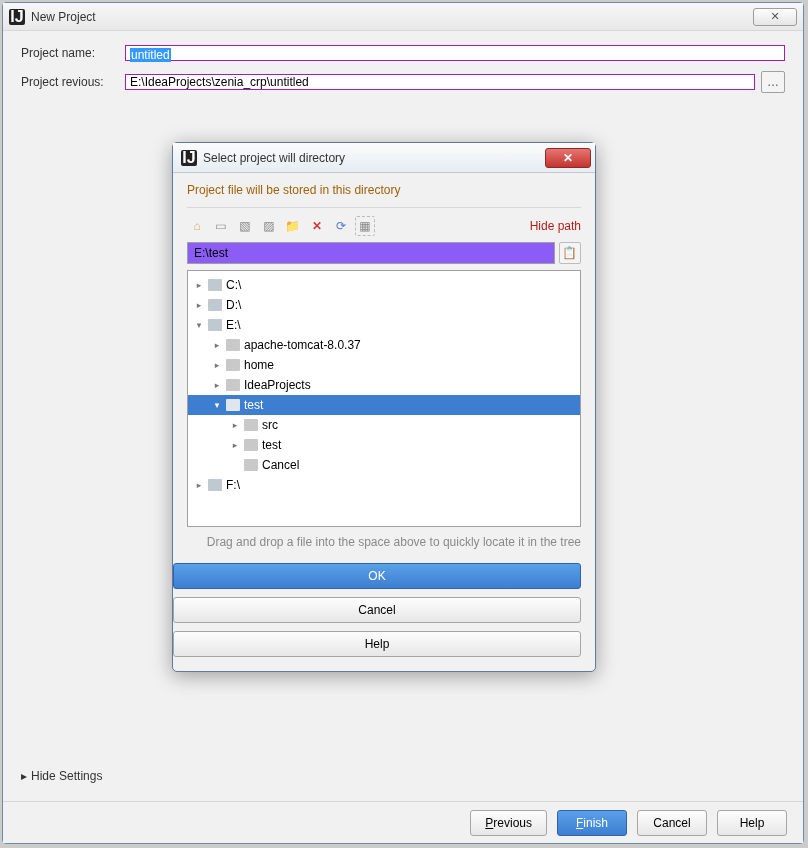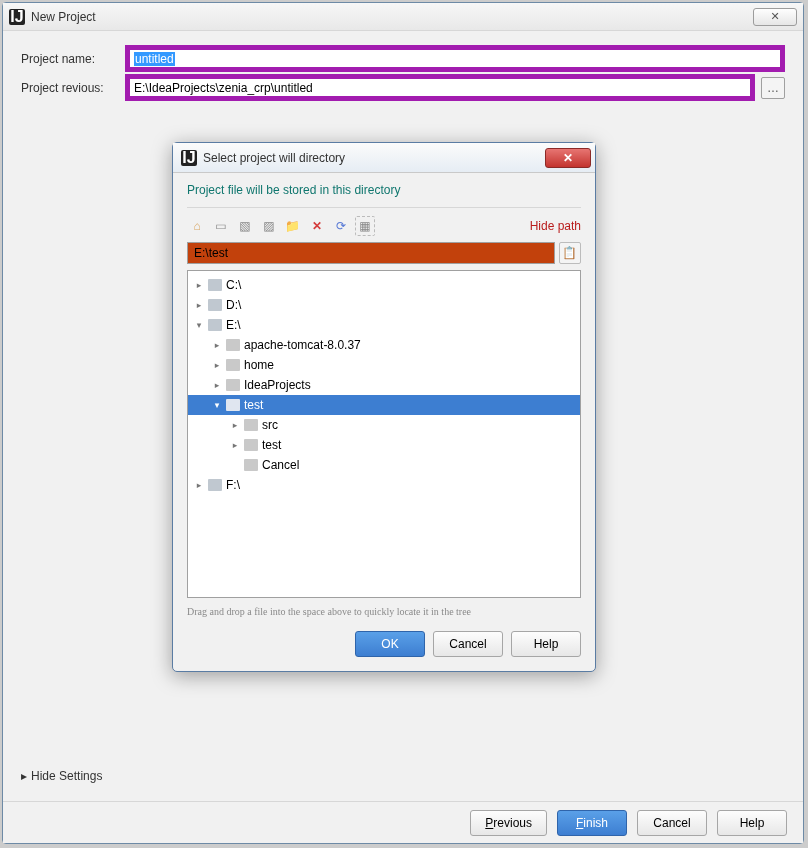--- a/index.html
+++ b/index.html
@@ -52,26 +52,26 @@
     color: #555;
     font-size: 11px;
   }
   .win-body {
     flex: 1;
     padding: 14px 18px 8px 18px;
     display: flex;
     flex-direction: column;
     position: relative;
   }
-  .row { display: flex; align-items: center; margin-bottom: 2px; }
+  .row { display: flex; align-items: center; margin-bottom: 10px; }
   .row-label { width: 104px; color: #333; }
   .row-input {
     flex: 1;
-    height: 27px;
-    border: 5px solid #a21caf;
+    height: 16px;
+    border: 1px solid #a21caf;
     background: #fff;
     padding: 2px 4px;
     font: inherit;
   }
   .row-input.sel { background: #fff; }
   .row-input.sel::selection { background: #3399ff; color:#fff;}
   .selected-text {
     background: #3399ff; color: #fff; padding: 0 1px;
   }
   .browse-btn {
@@ -135,40 +135,40 @@
     width: 46px; height: 20px;
     background: linear-gradient(#e77572,#c3342f);
     border: 1px solid #8b2a27;
     border-radius: 3px;
     color:#fff;
     display:flex;align-items:center;justify-content:center;
     font-weight:bold;
     font-size: 12px;
   }
   .modal-body { padding: 10px 14px 4px 14px; flex:1; display:flex; flex-direction:column; }
-  .modal-desc { color:#0f766e; margin-bottom:8px; border-bottom:1px solid #d7d7d7; padding-bottom:10px;}
+  .modal-desc { color:#a16207; margin-bottom:8px; border-bottom:1px solid #d7d7d7; padding-bottom:10px;}
   .toolbar {
     display:flex; align-items:center; gap:4px;
     margin-bottom:6px;
   }
   .tbtn {
     width:20px;height:20px;
     display:flex;align-items:center;justify-content:center;
     color:#888;
   }
   .tbtn.home{color:#d9a866;}
   .tbtn.newf{color:#d98a42;}
   .tbtn.del{color:#d43c3c;font-weight:bold;}
   .tbtn.ref{color:#5a7bd6;}
   .tbtn.show{border:1px dashed #bbb;border-radius:2px;}
   .toolbar .spacer{flex:1;}
   .hidepath{color:#b91c1c;}
   .pathrow{display:flex;gap:4px;margin-bottom:6px;}
   .pathrow input{
-    flex:1;height:22px;border:1px solid #a0a0a0;background:#c2410c;font:inherit;padding:2px 6px;
+    flex:1;height:22px;border:1px solid #a0a0a0;background:#8b5cf6;font:inherit;padding:2px 6px;
   }
   .pastebtn{width:22px;height:22px;border:1px solid #bcbcbc;background:#f4f4f4;border-radius:2px;display:flex;align-items:center;justify-content:center;color:#9a7cc0;}
   .tree {
     flex:1;
     border:1px solid #a0a0a0;
     background:#fff;
     overflow:auto;
     padding:4px 0 0 0;
   }
   .node {
@@ -181,27 +181,27 @@
   .node .arrow{width:10px;display:inline-block;text-align:center;color:#777;font-size:9px;}
   .node .fico{width:14px;height:12px;background:#c9c9c9;border-radius:1px;display:inline-block;}
   .node.drive .fico{background:#c0c8d0;}
   .node.sel{background:#3d7ed1;color:#fff;}
   .node.sel .arrow{color:#fff;}
   .node.sel .fico{background:#e0e6f0;}
   .lvl0{padding-left:6px;}
   .lvl1{padding-left:24px;}
   .lvl2{padding-left:42px;}
   .hint{
-    text-align:left;color:#8a8a8a;font-size:10px;
+    text-align:right;color:#8a8a8a;font-size:12px;
     padding:8px 0 10px 0;
-    font-family:Liberation Serif, serif;
   }
   .modal-footer{
-    display:flex;justify-content:flex-end;gap:8px;
+    display:flex;justify-content:flex-start;gap:8px;
     padding: 0 14px 14px 0;
+    flex-direction: column;
   }
 </style>
 </head>
 <body>
 
 <div class="win">
   <div class="titlebar">
     <div class="sysicon">IJ</div>
     <span class="title-text">New Project</span>
     <div class="title-spacer"></div>

